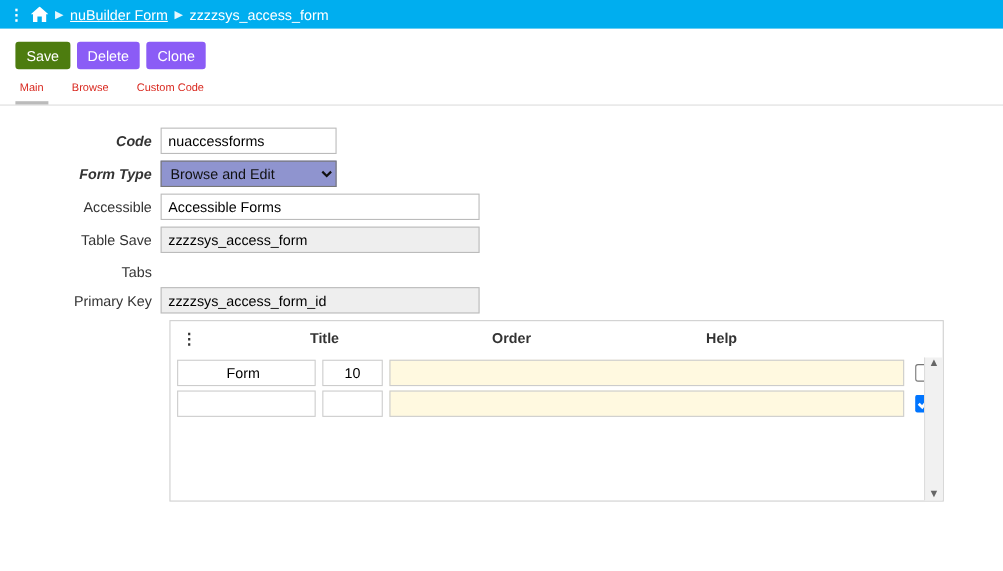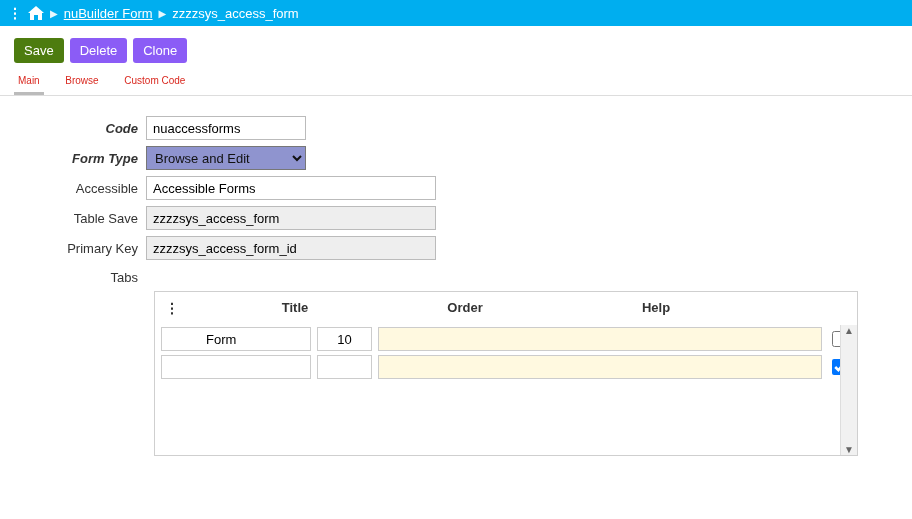--- a/index.html
+++ b/index.html
@@ -38,21 +38,21 @@
   .subgrid .sghead { display:flex; align-items:center; padding:4px 6px 10px 6px; position:relative; }
   .sghead .vdots2 { font-size:14px; font-weight:bold; cursor:pointer; position:absolute; left:10px; top:4px; }
   .sghead .col { font-weight:bold; text-align:center; }
   .sghead .col.title { width:160px; margin-left:54px;text-align:center; }
   .sghead .col.order { width:60px;  margin-left:60px; }
   .sghead .col.help  { flex:1; text-align:center; }
 
   .sgbody { position:relative; height:130px; }
   .sgrow  { display:flex; align-items:center; padding:2px 6px; gap:6px; }
   .cell   { height:24px; border:1px solid #ccc; font-size:13px; padding:0 6px; }
-  .cell.title { width:150px; background:#fff;padding-left:44px; }
+  .cell.title { width:126px; background:#fff;padding-left:44px; }
   .cell.order { width:55px;  background:#fff; text-align:center; }
   .cell.help  { flex:1; background:#fff9e0; }
   .cell.blank { background:#fff; }
   .chk { width:16px; height:16px; }
   .scrollcol { position:absolute; right:0; top:0; bottom:0; width:17px; background:#f1f1f1; display:flex; flex-direction:column; justify-content:space-between; align-items:center; border-left:1px solid #ddd; }
   .scrollcol .arr { font-size:10px; color:#666; }
 </style>
 </head>
 <body>
 
@@ -98,27 +98,27 @@
   <div class="row">
     <div class="lbl">Accessible</div>
     <input class="inp w290" value="Accessible Forms" style="">
   </div>
 
   <div class="row">
     <div class="lbl">Table Save</div>
     <input class="inp ro w290" readonly="" value="zzzzsys_access_form" style="">
   </div>
 
+  <div class="row tabs-label-row" style="align-items:flex-start;">
+    <div class="lbl" style="padding-top:4px;">Tabs</div>
+  </div>
+
   <div class="row">
     <div class="lbl">Primary Key</div>
     <input class="inp ro w290" readonly="" value="zzzzsys_access_form_id" style="">
-  </div>
-
-  <div class="row tabs-label-row" style="align-items:flex-start;">
-    <div class="lbl" style="padding-top:4px;">Tabs</div>
   </div>
 
   <div class="subgrid">
     <div class="sghead">
       <span class="vdots2">⋮</span>
       <div class="col title">Title</div>
       <div class="col order">Order</div>
       <div class="col help">Help</div>
       <div style="width:34px;"></div>
     </div>

